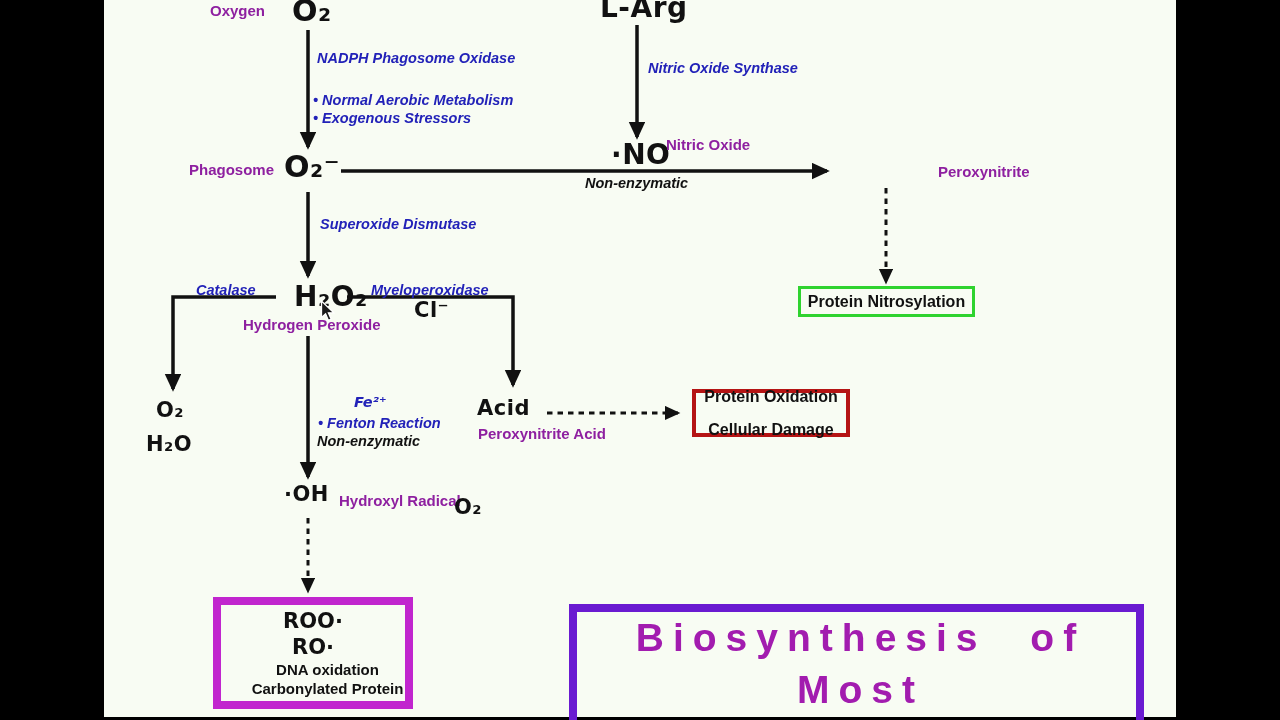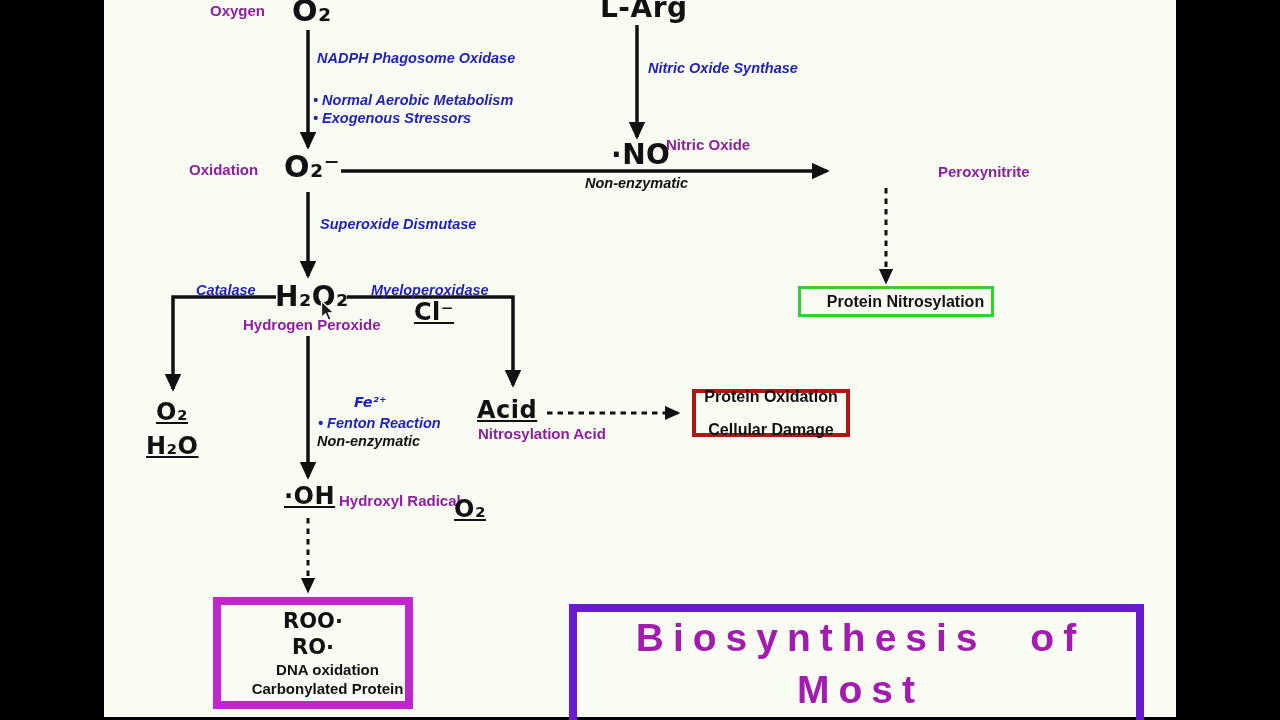--- a/index.html
+++ b/index.html
@@ -4,21 +4,21 @@
 <style>
   html,body{margin:0;padding:0;background:#000;}
   .stage{position:relative;width:1280px;height:720px;background:#f8fcf3;overflow:hidden;
          font-family:"Liberation Sans",sans-serif;}
   .abs{position:absolute;white-space:nowrap;}
   .bar{position:absolute;background:#000;}
   .bar-left{left:0;top:0;width:104px;height:720px;}
   .bar-right{left:1176px;top:0;width:104px;height:720px;}
   .bar-bottom{left:0;top:717px;width:1280px;height:3px;}
   .formula{font-family:"DejaVu Sans",sans-serif;font-weight:bold;color:#111;letter-spacing:.5px;}
-  .f30{font-size:30px;} .f28{font-size:28px;} .f26{font-size:24px;text-decoration:underline;}
+  .f30{font-size:30px;} .f28{font-size:28px;} .f26{font-size:21px;}
   .plabel{font-weight:bold;font-size:15px;color:#8e20a0;}
   .enzyme{font-weight:bold;font-style:italic;font-size:14.5px;color:#2222b8;}
   .note{font-weight:bold;font-style:italic;font-size:14.5px;color:#111;}
   .fe{font-family:"DejaVu Sans",sans-serif;margin-left:36px;}
   .box{position:absolute;display:flex;flex-direction:column;align-items:center;
        justify-content:center;text-align:center;font-weight:bold;color:#111;background:transparent;}
   .box-green{left:798px;top:286px;width:171px;height:25px;border:3px solid #2fd32f;font-size:16px;}
   .box-red{left:692px;top:389px;width:150px;height:40px;border:4px solid #b51414;font-size:16px;line-height:21px;}
   .box-magenta{left:213px;top:597px;width:184px;height:96px;border:8px solid #701a75;}
   .box-magenta .big{font-family:"DejaVu Sans",sans-serif;font-size:21px;line-height:26px;}
@@ -58,48 +58,48 @@
 
   <span class="abs plabel" style="left:210px;top:2px">Oxygen</span>
   <span class="abs formula f30" style="left:292px;top:-7px">O₂</span>
   <span class="abs enzyme" style="left:317px;top:50px">NADPH Phagosome Oxidase</span>
   <span class="abs enzyme" style="left:313px;top:92px">• Normal Aerobic Metabolism</span>
   <span class="abs enzyme" style="left:313px;top:110px">• Exogenous Stressors</span>
 
   <span class="abs formula f28" style="left:600px;top:-9px">L-Arg</span>
   <span class="abs enzyme" style="left:648px;top:60px">Nitric Oxide Synthase</span>
 
-  <span class="abs plabel" style="left:189px;top:161px">Oxidation</span>
+  <span class="abs plabel" style="left:189px;top:161px">Phagosome</span>
   <span class="abs formula f30" style="left:284px;top:149px">O₂⁻</span>
   <span class="abs formula f28" style="left:611px;top:138px">·NO</span>
   <span class="abs plabel" style="left:666px;top:136px">Nitric Oxide</span>
   <span class="abs note" style="left:585px;top:175px">Non-enzymatic</span>
   <span class="abs plabel" style="left:938px;top:163px">Peroxynitrite</span>
 
-  <div class="box box-green" style="border-color: rgb(47, 211, 47); padding-left: 19px;">
+  <div class="box box-green" style="border-color: rgb(47, 211, 47);">
     <span>Protein Nitrosylation</span>
   </div>
 
   <span class="abs enzyme" style="left:320px;top:216px">Superoxide Dismutase</span>
 
   <span class="abs enzyme" style="left:196px;top:282px">Catalase</span>
-  <span class="abs formula f28" style="left:275px;top:280px">H₂O₂</span>
+  <span class="abs formula f28" style="left:294px;top:280px">H₂O₂</span>
   <span class="abs enzyme" style="left:371px;top:282px">Myeloperoxidase</span>
   <span class="abs formula f26" style="left:414px;top:298px">Cl⁻</span>
   <span class="abs plabel" style="left:243px;top:316px">Hydrogen Peroxide</span>
 
   <span class="abs formula f26" style="left:156px;top:398px">O₂</span>
   <span class="abs formula f26" style="left:146px;top:432px">H₂O</span>
 
   <span class="abs enzyme fe" style="left:318px;top:394px">Fe²⁺</span>
   <span class="abs enzyme" style="left:318px;top:415px">• Fenton Reaction</span>
   <span class="abs note" style="left:317px;top:433px">Non-enzymatic</span>
 
   <span class="abs formula f26" style="left:477px;top:396px">Acid</span>
-  <span class="abs plabel" style="left:478px;top:425px">Nitrosylation Acid</span>
+  <span class="abs plabel" style="left:478px;top:425px">Peroxynitrite Acid</span>
 
   <div class="box box-red" style="border-color: rgb(181, 20, 20); gap: 12px;">
     <span>Protein Oxidation</span>
     <span>Cellular Damage</span>
   </div>
 
   <span class="abs formula f26" style="left:284px;top:482px">·OH</span>
   <span class="abs plabel" style="left:339px;top:492px">Hydroxyl Radical</span>
   <span class="abs formula f26" style="left:454px;top:495px">O₂</span>
 

